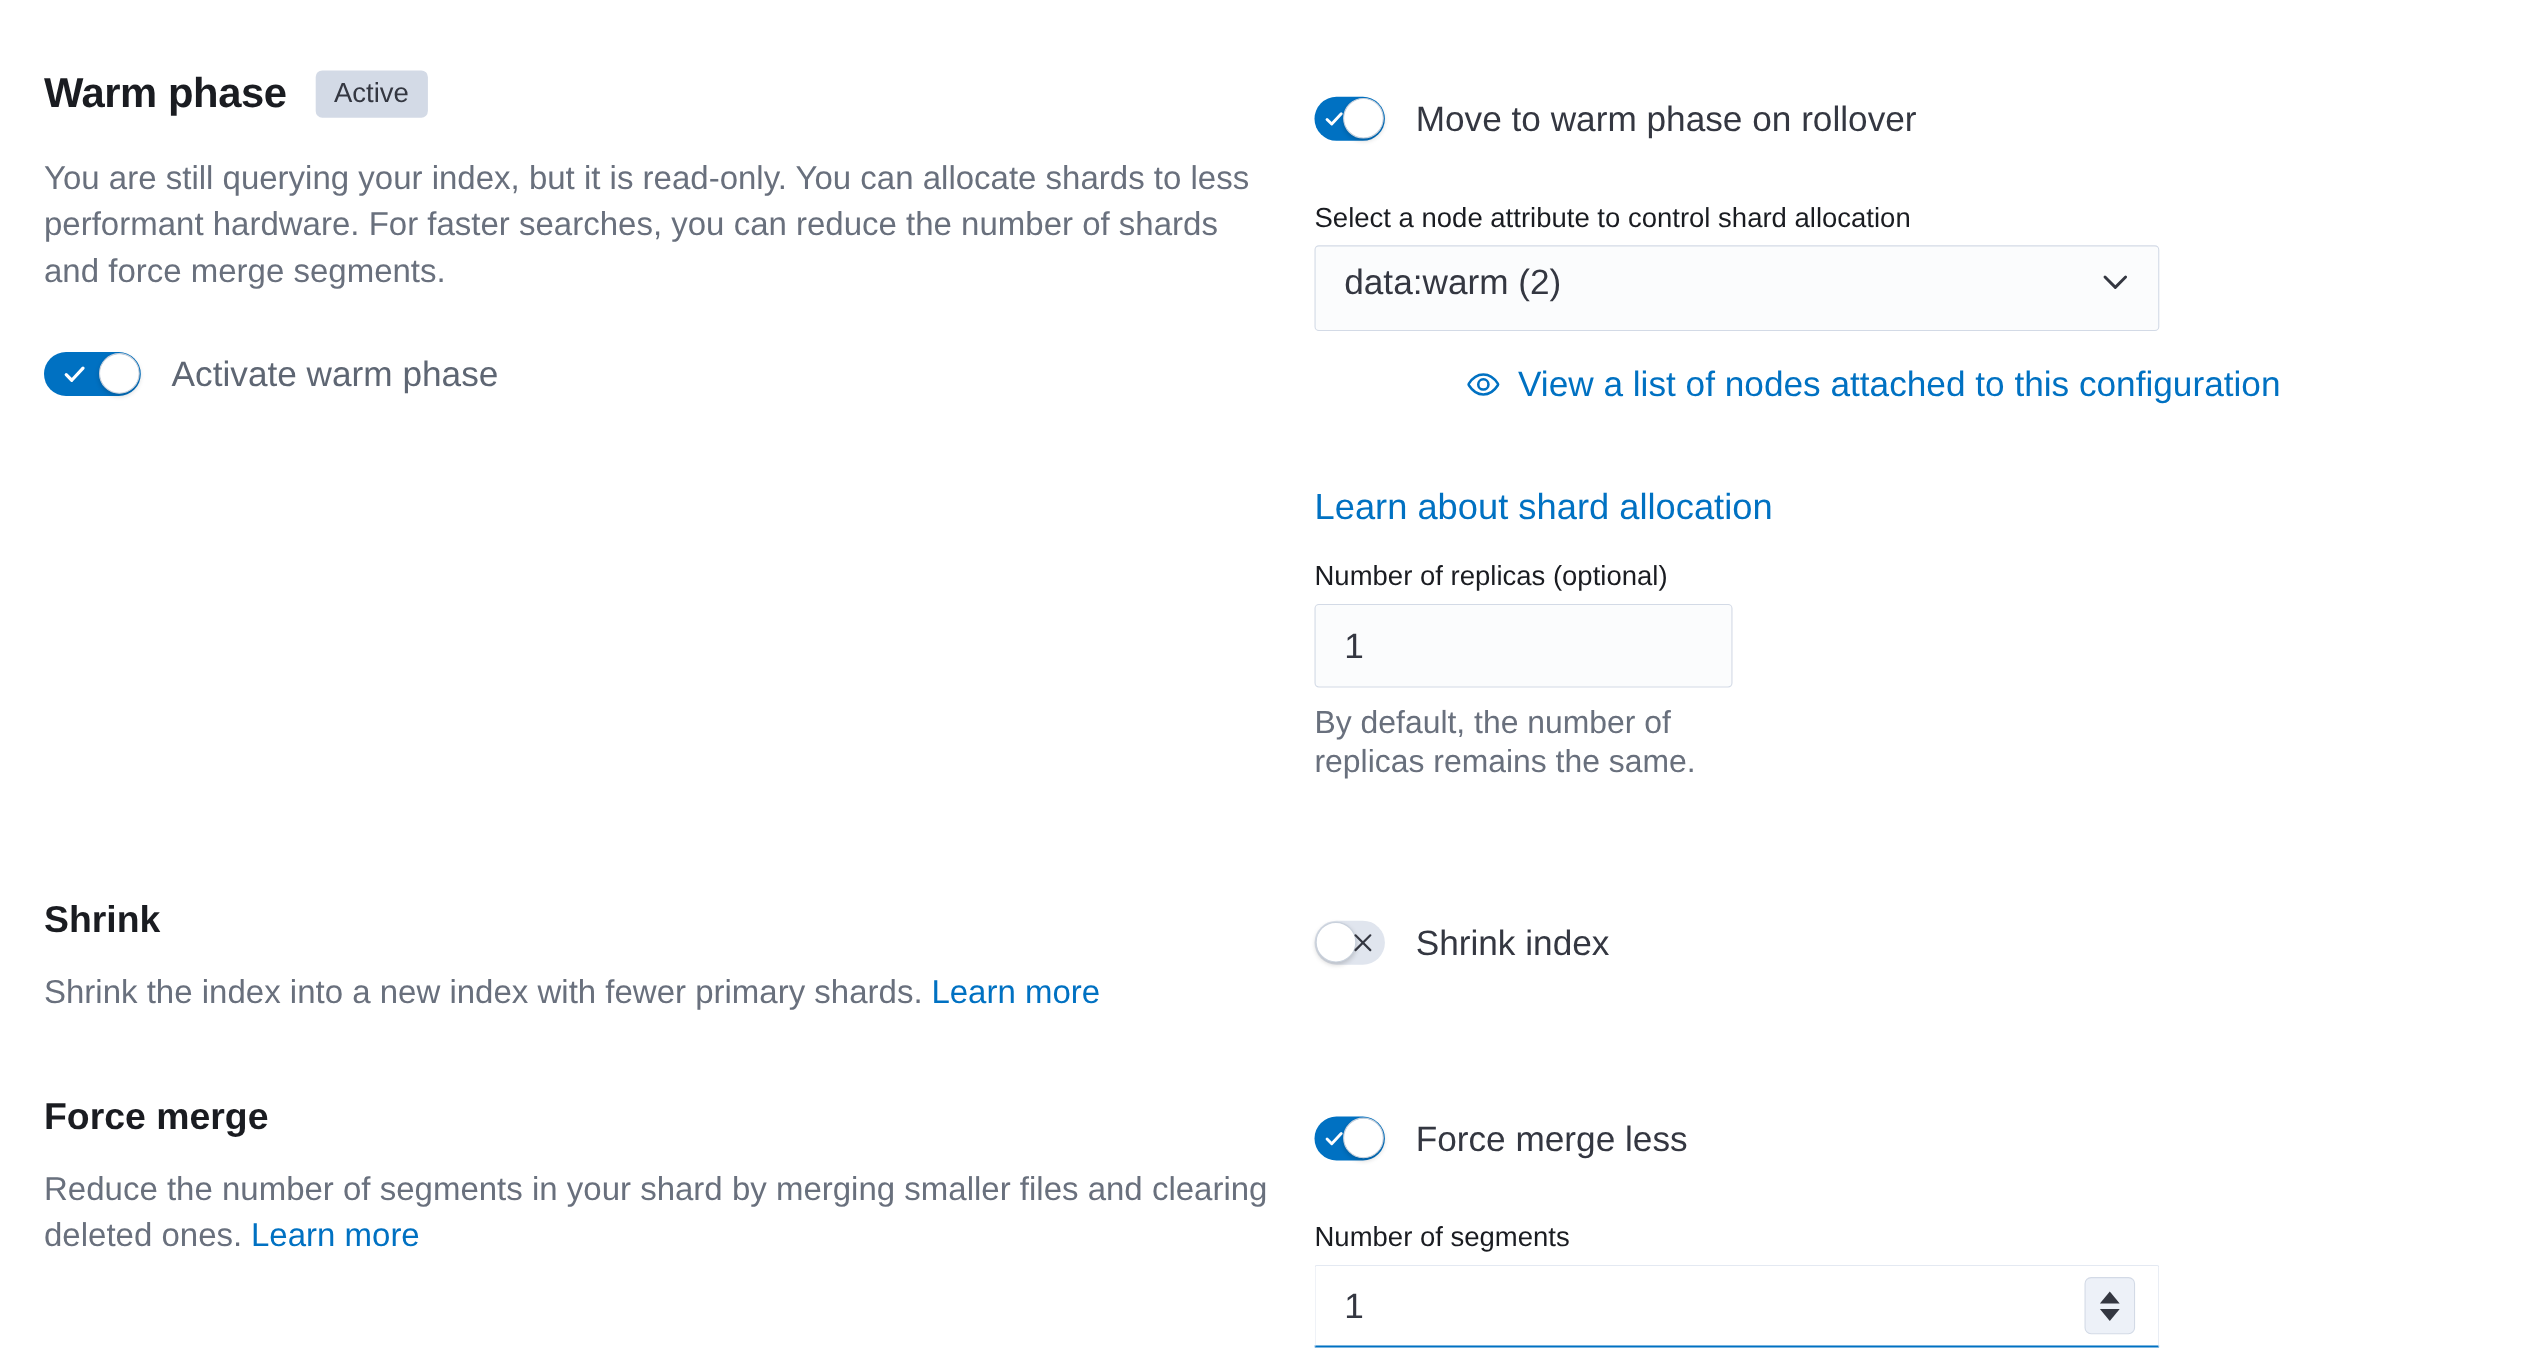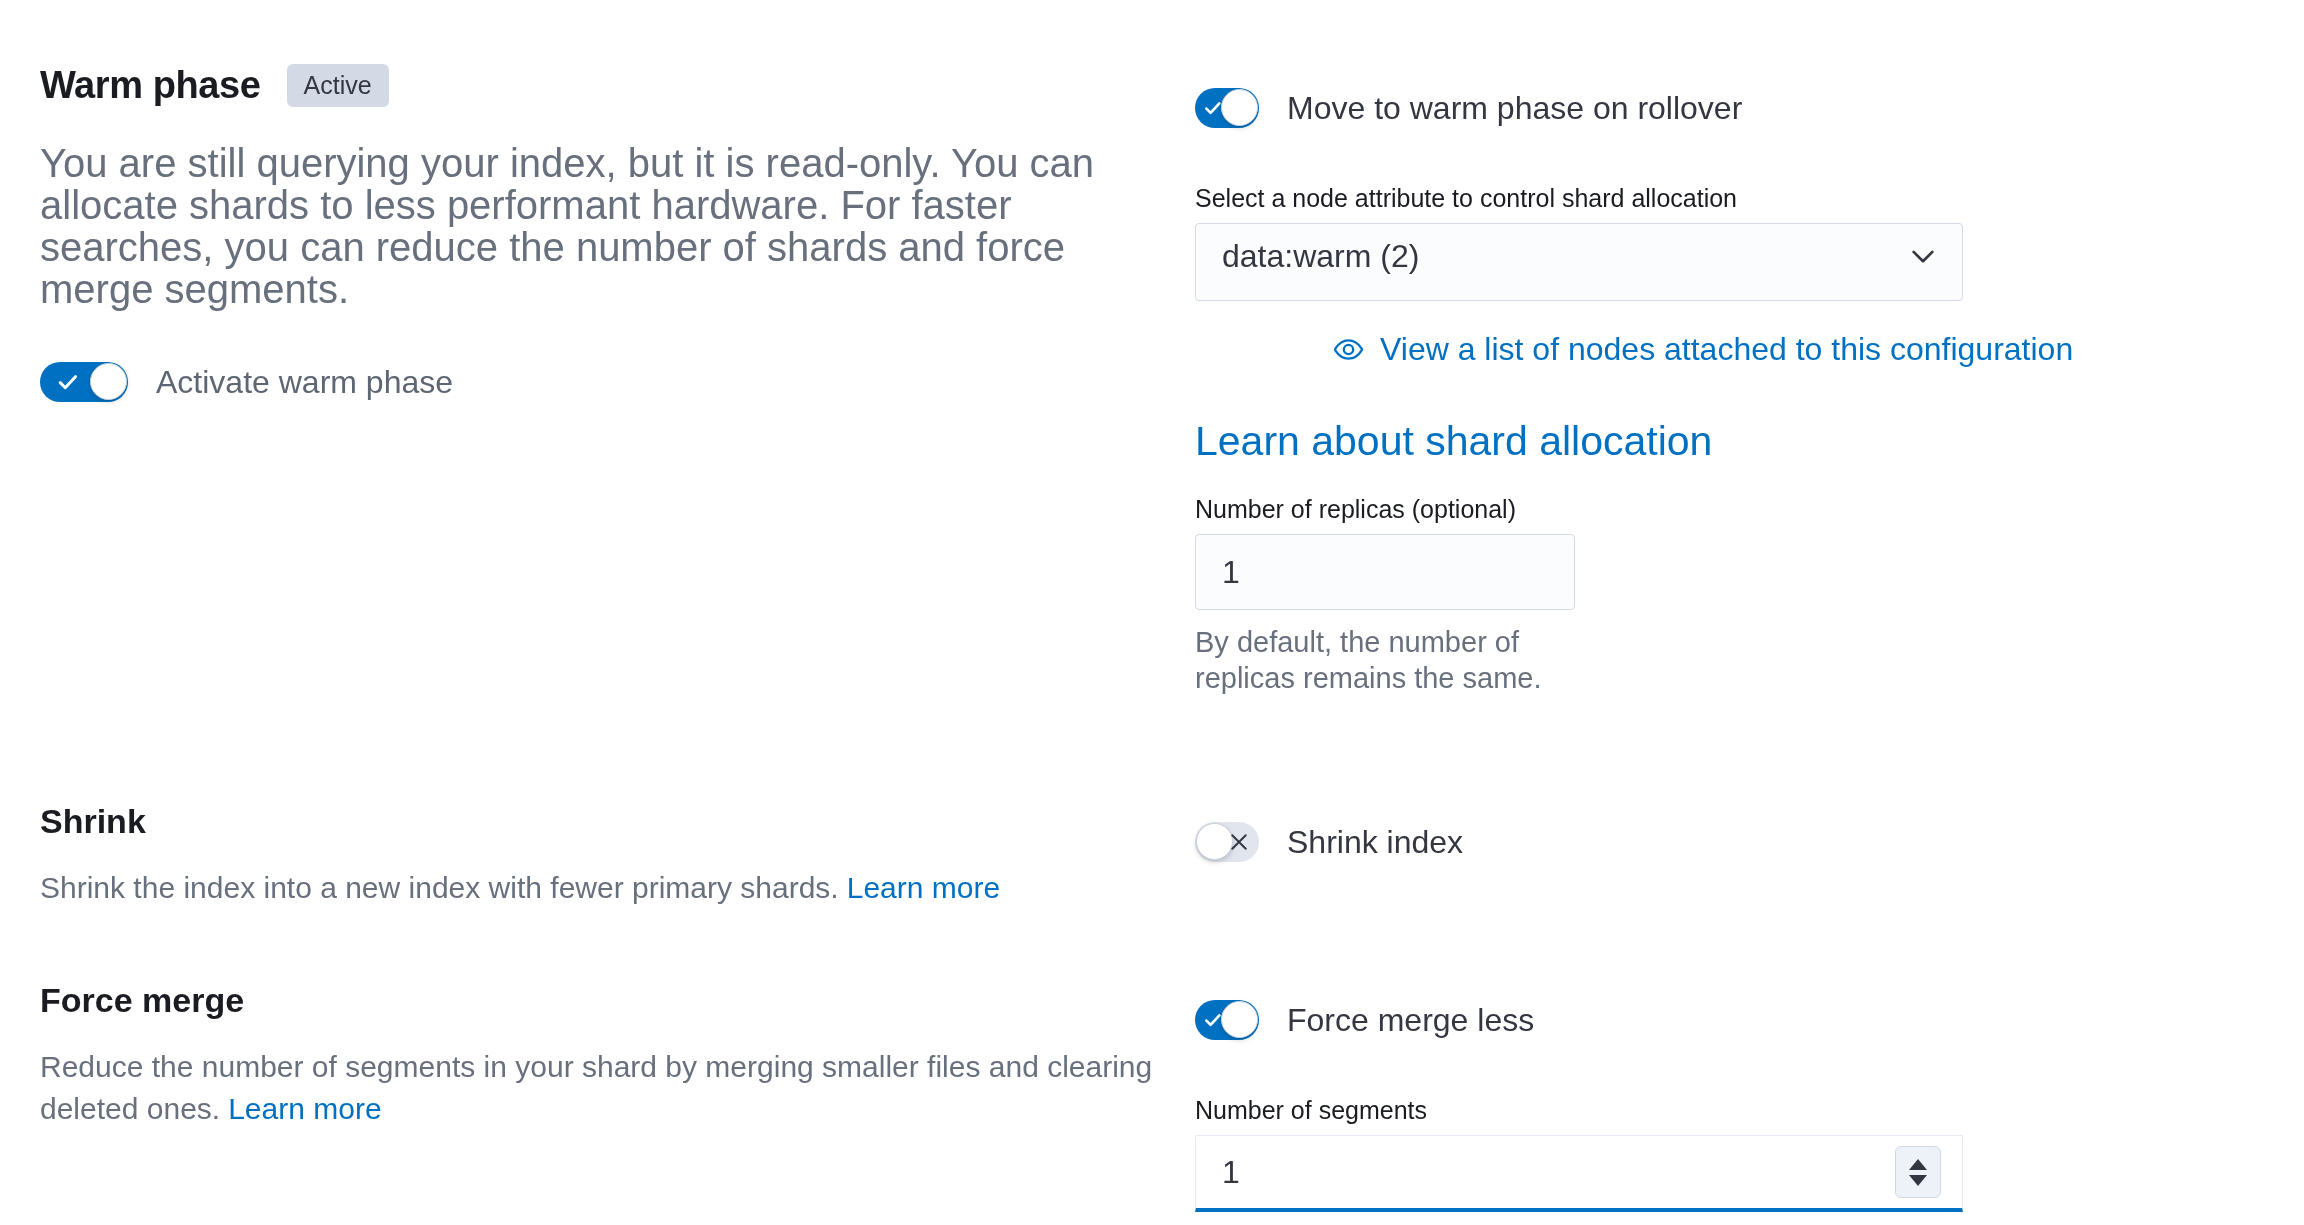--- a/index.html
+++ b/index.html
@@ -7,21 +7,21 @@
   body { font-family:"Liberation Sans", sans-serif; color:#343741; }
   .page { width:2304px; height:1225px; padding:62px 0 0 40px; }
 
   .row { display:grid; grid-template-columns:1115px 1fr; column-gap:40px; }
 
   
   .heading-row { display:flex; align-items:center; gap:26px; }
   h1 { font-size:38px; line-height:46px; font-weight:700; color:#1a1c21; letter-spacing:-0.4px; }
   .badge { background:#d3dae6; color:#343741; font-size:25px; line-height:25px;
            padding:9px 17px; border-radius:6px; font-weight:400; }
-  .desc { font-size:40px; line-height:42px; color:#69707d; margin-top:34px; max-width:1135px; }
+  .desc { font-size:30px; line-height:42px; color:#69707d; margin-top:34px; max-width:1135px; }
   h2 { font-size:34px; line-height:40px; font-weight:700; color:#1a1c21; }
   .section-desc { font-size:30px; line-height:42px; color:#69707d; margin-top:26px; max-width:1135px; }
   a { color:#0071c2; text-decoration:none; cursor:pointer; }
   .inline-link { margin-left:8px; }
 
   
   .switch-row { display:flex; align-items:center; gap:28px; }
   .switch { position:relative; border:none; cursor:pointer; border-radius:20px; height:40px; padding:0; background:#0071c2; flex:0 0 auto; }
   .switch.lg { width:88px; }
   .switch.sm { width:64px; }
@@ -40,21 +40,21 @@
   
   .col-right { padding-top:0; }
   .col-right .switch-row.first { margin-top:26px; }
   .form-label { display:block; font-size:25px; font-weight:400; color:#1a1c21; margin-top:56px; }
   .select { margin-top:10px; width:768px; height:78px; background:#fbfcfd; border:1px solid #d3dae6;
             border-radius:4px; display:flex; align-items:center; justify-content:space-between;
             padding:0 24px 12px 26px; cursor:pointer; }
   .select .value { font-size:32px; color:#343741; }
   .link-row { margin-top:30px; margin-left:138px; display:flex; align-items:center; gap:16px;
               font-size:32px; }
-  .learn-link { display:inline-block; margin-top:50px; font-size:41px; }
+  .learn-link { display:inline-block; margin-top:74px; font-size:33px; }
   .text-input { display:block; margin-top:10px; width:380px; height:76px; background:#fbfcfd;
                 border:1px solid #d3dae6; border-radius:4px; padding:0 26px; font-size:32px;
                 color:#343741; font-family:"Liberation Sans", sans-serif; }
   .help { margin-top:14px; font-size:29px; line-height:36px; color:#69707d; max-width:382px; }
 
   
   .section-shrink { margin-top:105px; }
   .section-shrink .switch-row { margin-top:21px; }
   .section-forcemerge { margin-top:71px; }
   .section-forcemerge .switch-row { margin-top:20px; }

